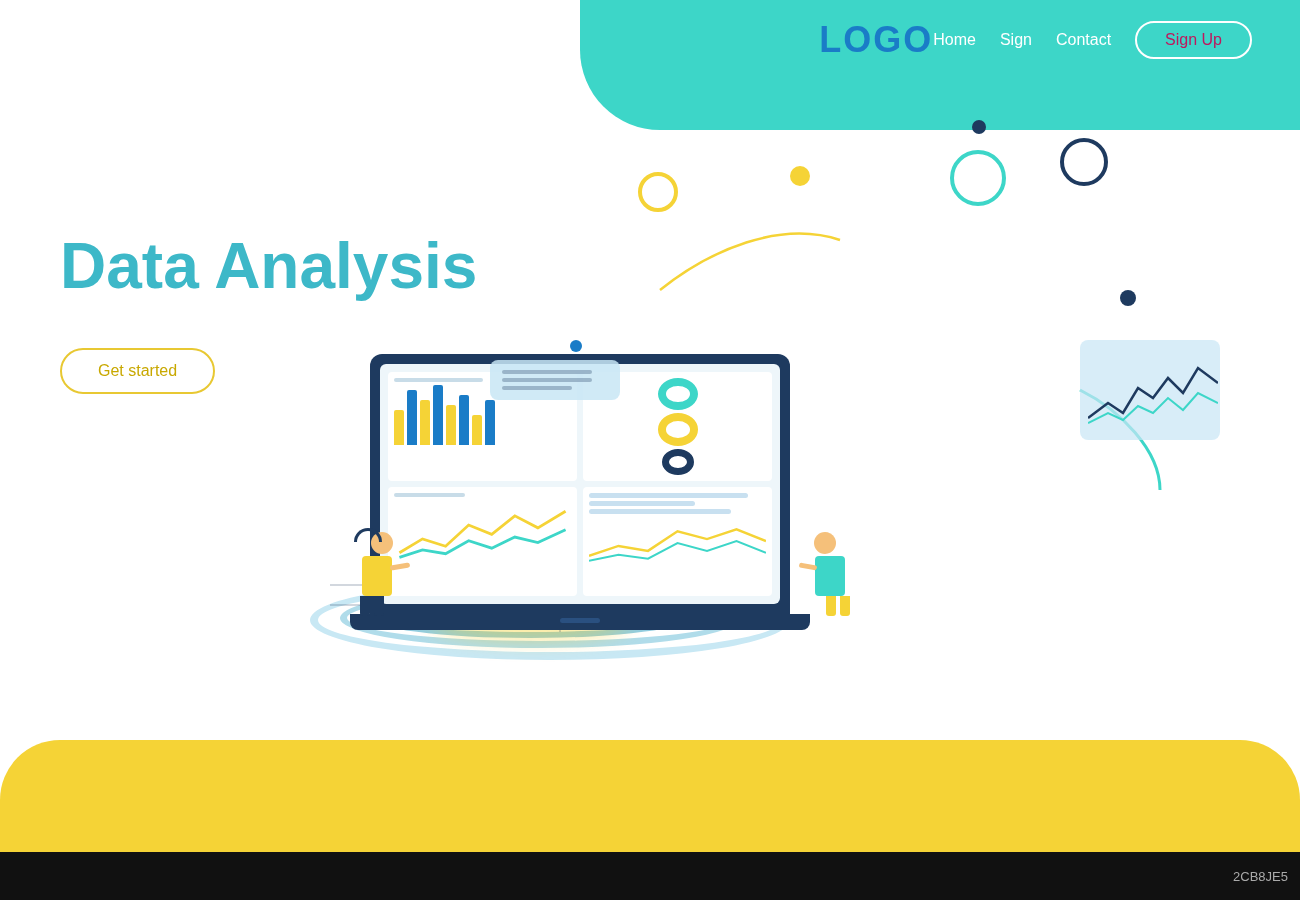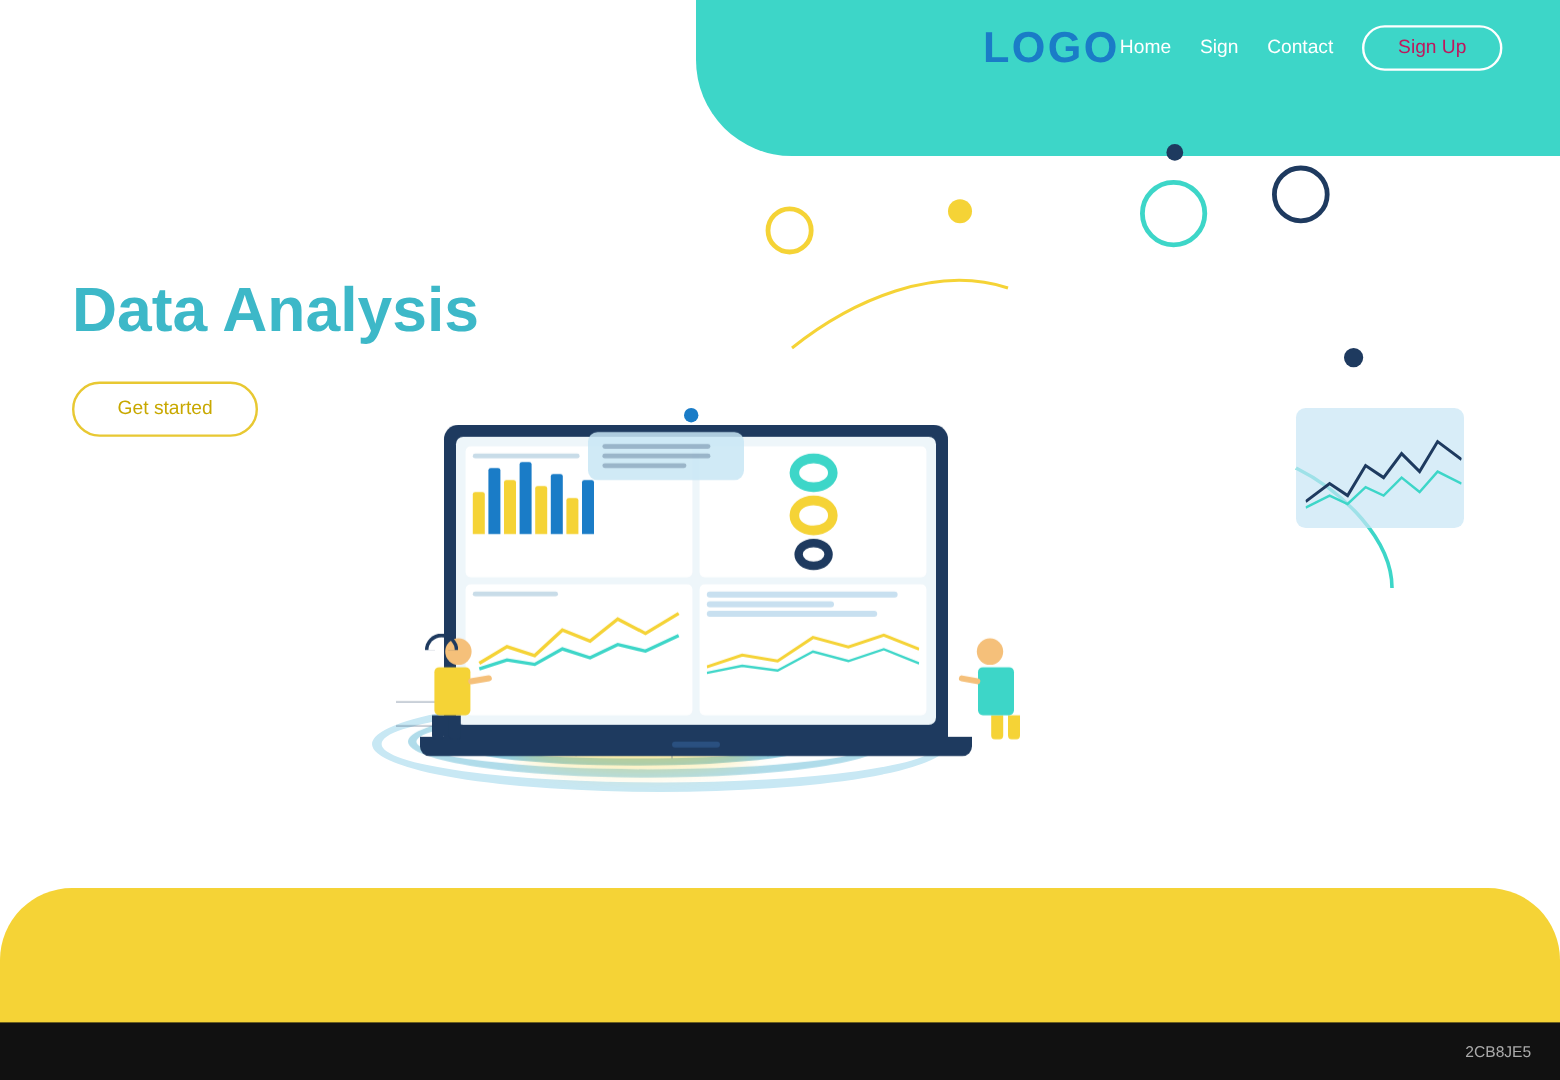--- a/index.html
+++ b/index.html
@@ -37,21 +37,21 @@
     .footer-bar {
       position: absolute;
       bottom: 0; left: 0;
       width: 1300px;
       height: 48px;
       background: #111;
       z-index: 2;
       display: flex;
       align-items: center;
       justify-content: flex-end;
-      padding-right: 24px;
+      padding-right: 12px;
     }
     .footer-bar span {
       color: #aaa;
       font-size: 13px;
     }
 
     
     nav {
       position: absolute;
       top: 0; left: 0; right: 0;
@@ -93,25 +93,25 @@
     }
 
     
     .hero-left {
       position: absolute;
       top: 230px;
       left: 60px;
       z-index: 5;
     }
     .hero-title {
-      font-size: 52px;
+      font-size: 64px;
       font-weight: 700;
       color: #3db8c8;
       line-height: 1.15;
-      margin-bottom: 28px;
+      margin-bottom: 44px;
     }
     .hero-body {
       font-size: 15px;
       color: #555;
       line-height: 1.65;
       max-width: 370px;
       margin-bottom: 44px;
     }
     .get-started-btn {
       display: inline-block;

